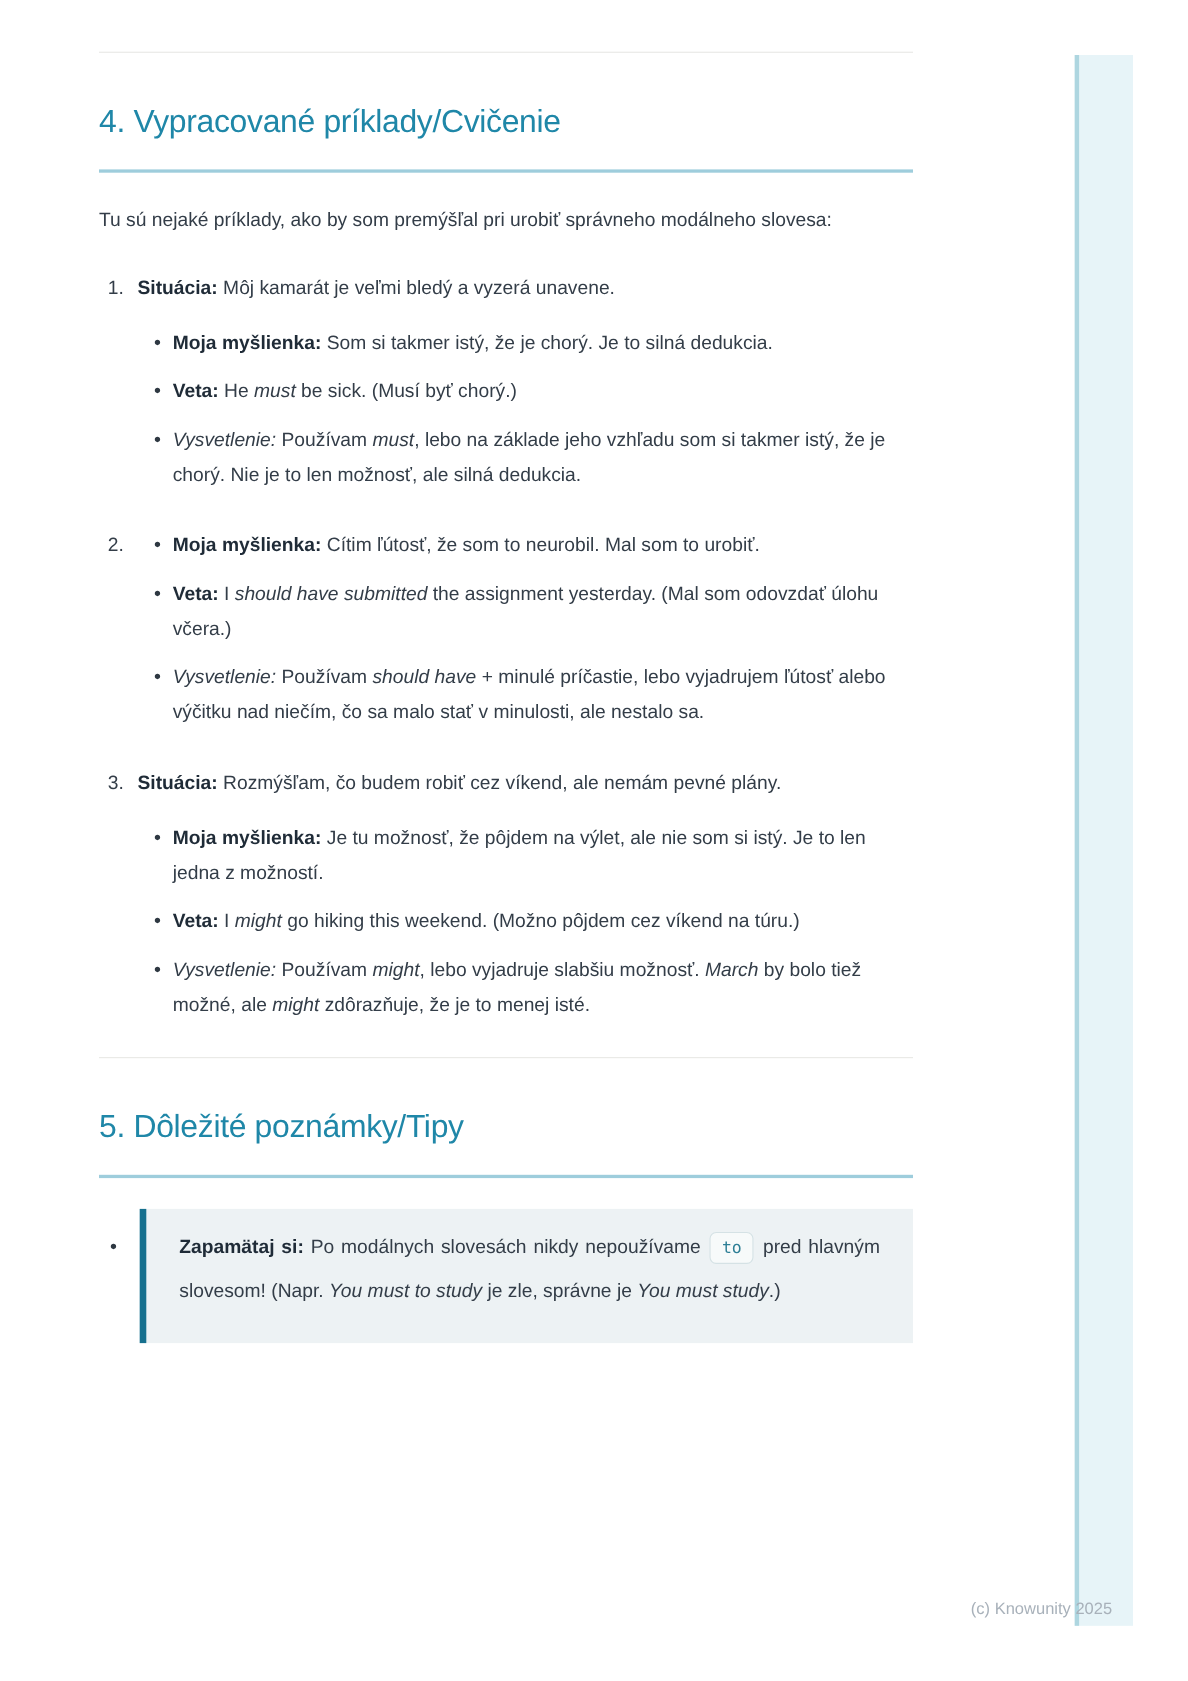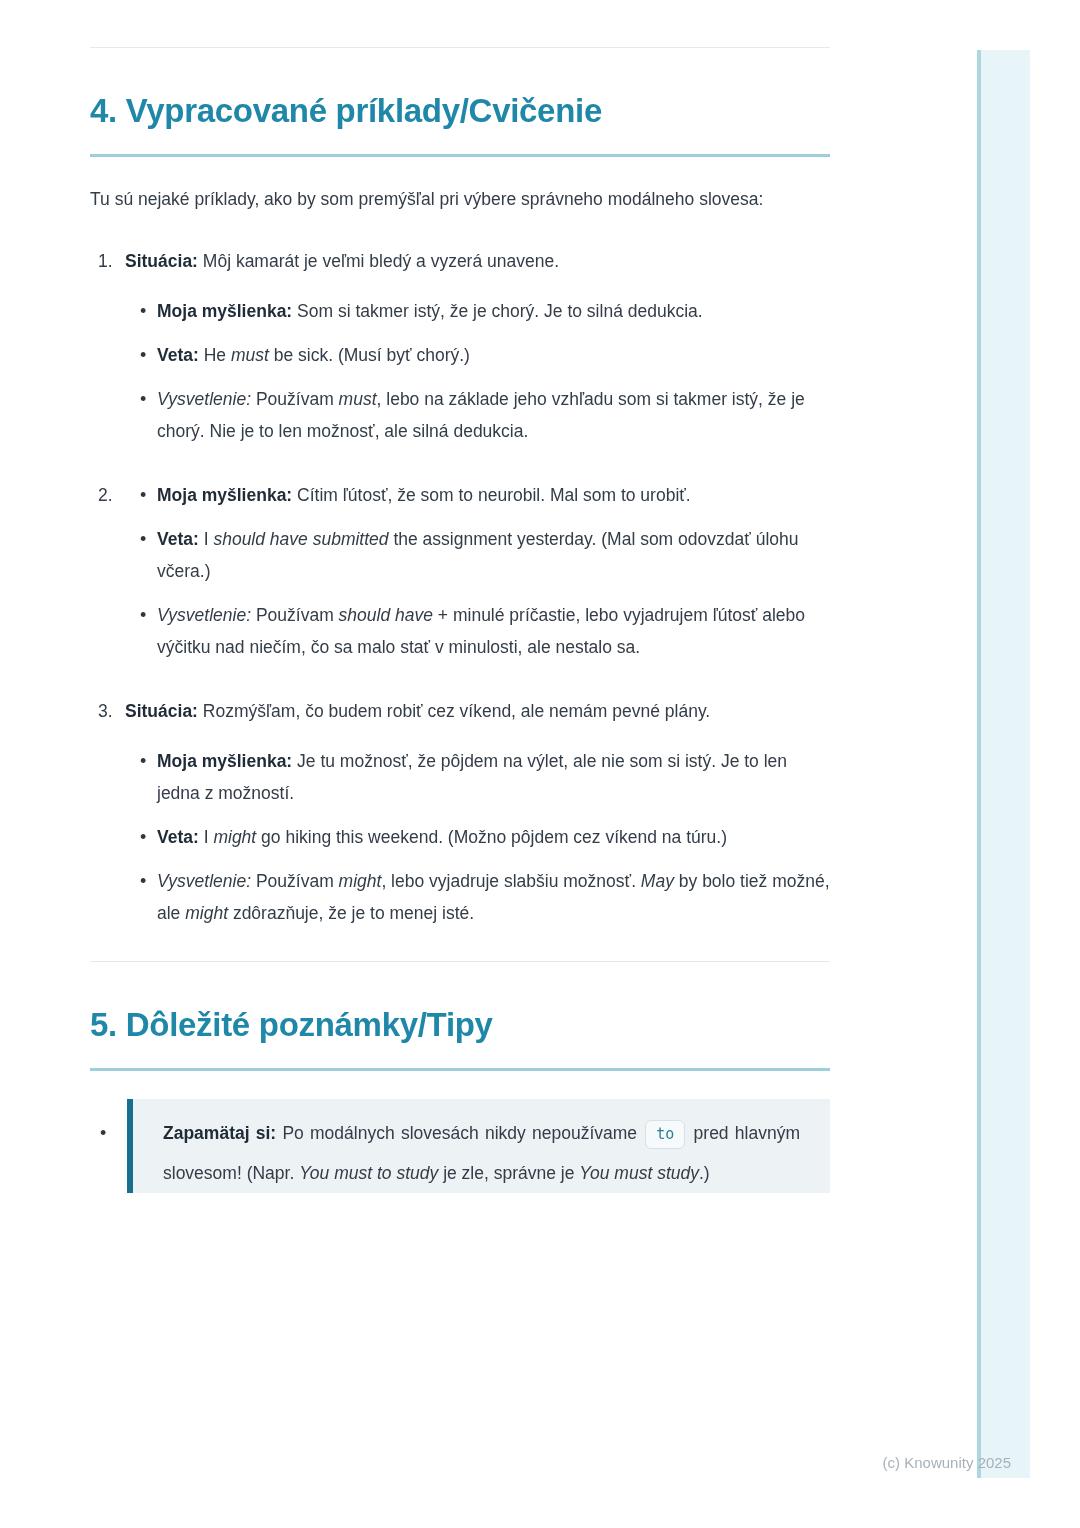--- a/index.html
+++ b/index.html
@@ -41,23 +41,23 @@
     width:740px;
     z-index:1;
     font-size:17.5px;
     line-height:32px;
   }
   .page-divider{height:0;border-top:1px solid var(--divider);}
   .page-divider.top{margin-top:47px;}
   .page-divider.mid{margin-top:0;}
   h2{
     margin:44px 0 0 0;
-    font-size:33px;
+    font-size:29px;
     line-height:38px;
-    font-weight:700;
+    font-weight:400;
     letter-spacing:-0.3px;
     color:var(--accent);
   }
   .h-rule{height:0;border-top:3px solid var(--rule);margin-top:24px;}
   p.intro{margin:26px 0 0 0;}
   strong{color:var(--strong-text);font-weight:700;text-align:right;}
   em{}
   ol.examples{
     list-style:none;
     margin:30px 0 0 0;
@@ -93,21 +93,21 @@
     padding:0;
   }
   ul.callout-list>li{
     position:relative;
     padding-left:37px;
   }
   ul.callout-list .dot{left:10px;top:14px;line-height:40px;}
   .callout{
     border-left:6px solid var(--callout-border);
     background:var(--callout-bg);
-    padding:14px 30px 0 30px;
+    padding:14px 30px 28px 30px;
     line-height:40px;
     text-align:justify;
   }
   .chip{
     display:inline-block;
     background:var(--chip-bg);
     border:1px solid var(--chip-border);
     border-radius:6px;
     padding:1px 10px 2px 10px;
     margin:0 2px;
@@ -133,21 +133,21 @@
 
 <div class="canvas">
   <div class="edge-stripe"></div>
 
   <main class="content">
     <div class="page-divider top"></div>
 
     <section>
       <h2>4. Vypracované príklady/Cvičenie</h2>
       <div class="h-rule"></div>
-      <p class="intro">Tu sú nejaké príklady, ako by som premýšľal pri výbere správneho modálneho slovesa:</p>
+      <p class="intro">Tu sú nejaké príklady, ako by som premýšľal pri urobiť správneho modálneho slovesa:</p>
       <ol class="examples" id="examples">
           <li class="example">
             <span class="num">1.</span>
             <div class="situation"><strong>Situácia:</strong> Môj kamarát je veľmi bledý a vyzerá unavene.</div>
             <ul class="sub">
               <li>
                 <span class="dot">•</span>
                 <div class="txt"><strong>Moja myšlienka:</strong> Som si takmer istý, že je chorý. Je to silná dedukcia.</div>
               </li>
               <li>
@@ -184,21 +184,21 @@
               <li>
                 <span class="dot">•</span>
                 <div class="txt"><strong>Moja myšlienka:</strong> Je tu možnosť, že pôjdem na výlet, ale nie som si istý. Je to len jedna z možností.</div>
               </li>
               <li>
                 <span class="dot">•</span>
                 <div class="txt"><strong>Veta:</strong> I <em>might</em> go hiking this weekend. (Možno pôjdem cez víkend na túru.)</div>
               </li>
               <li>
                 <span class="dot">•</span>
-                <div class="txt"><em>Vysvetlenie:</em> Používam <em>might</em>, lebo vyjadruje slabšiu možnosť. <em>May</em> by bolo tiež možné, ale <em>might</em> zdôrazňuje, že je to menej isté.</div>
+                <div class="txt"><em>Vysvetlenie:</em> Používam <em>might</em>, lebo vyjadruje slabšiu možnosť. <em>March</em> by bolo tiež možné, ale <em>might</em> zdôrazňuje, že je to menej isté.</div>
               </li>
             </ul>
           </li>
         </ol>
     </section>
 
     <div class="page-divider mid"></div>
 
     <section>
       <h2>5. Dôležité poznámky/Tipy</h2>

